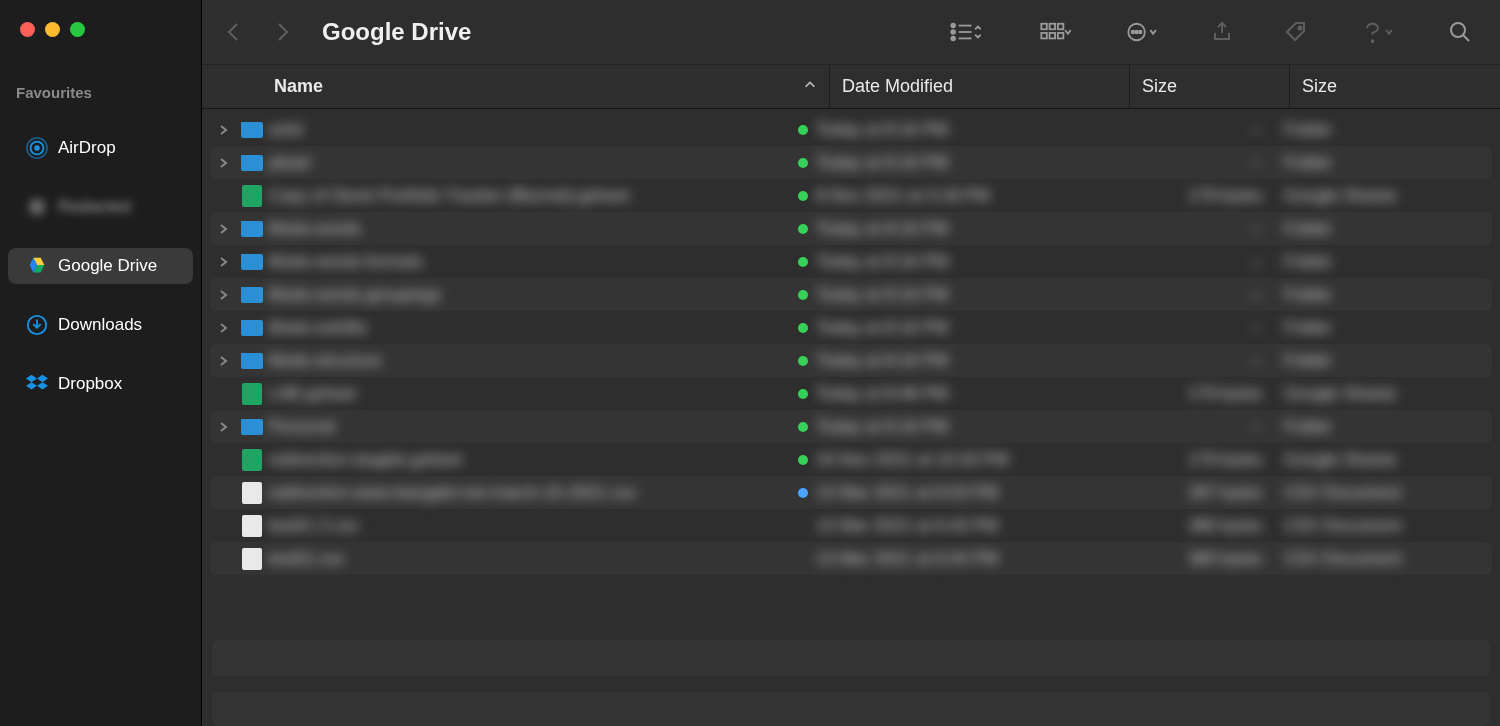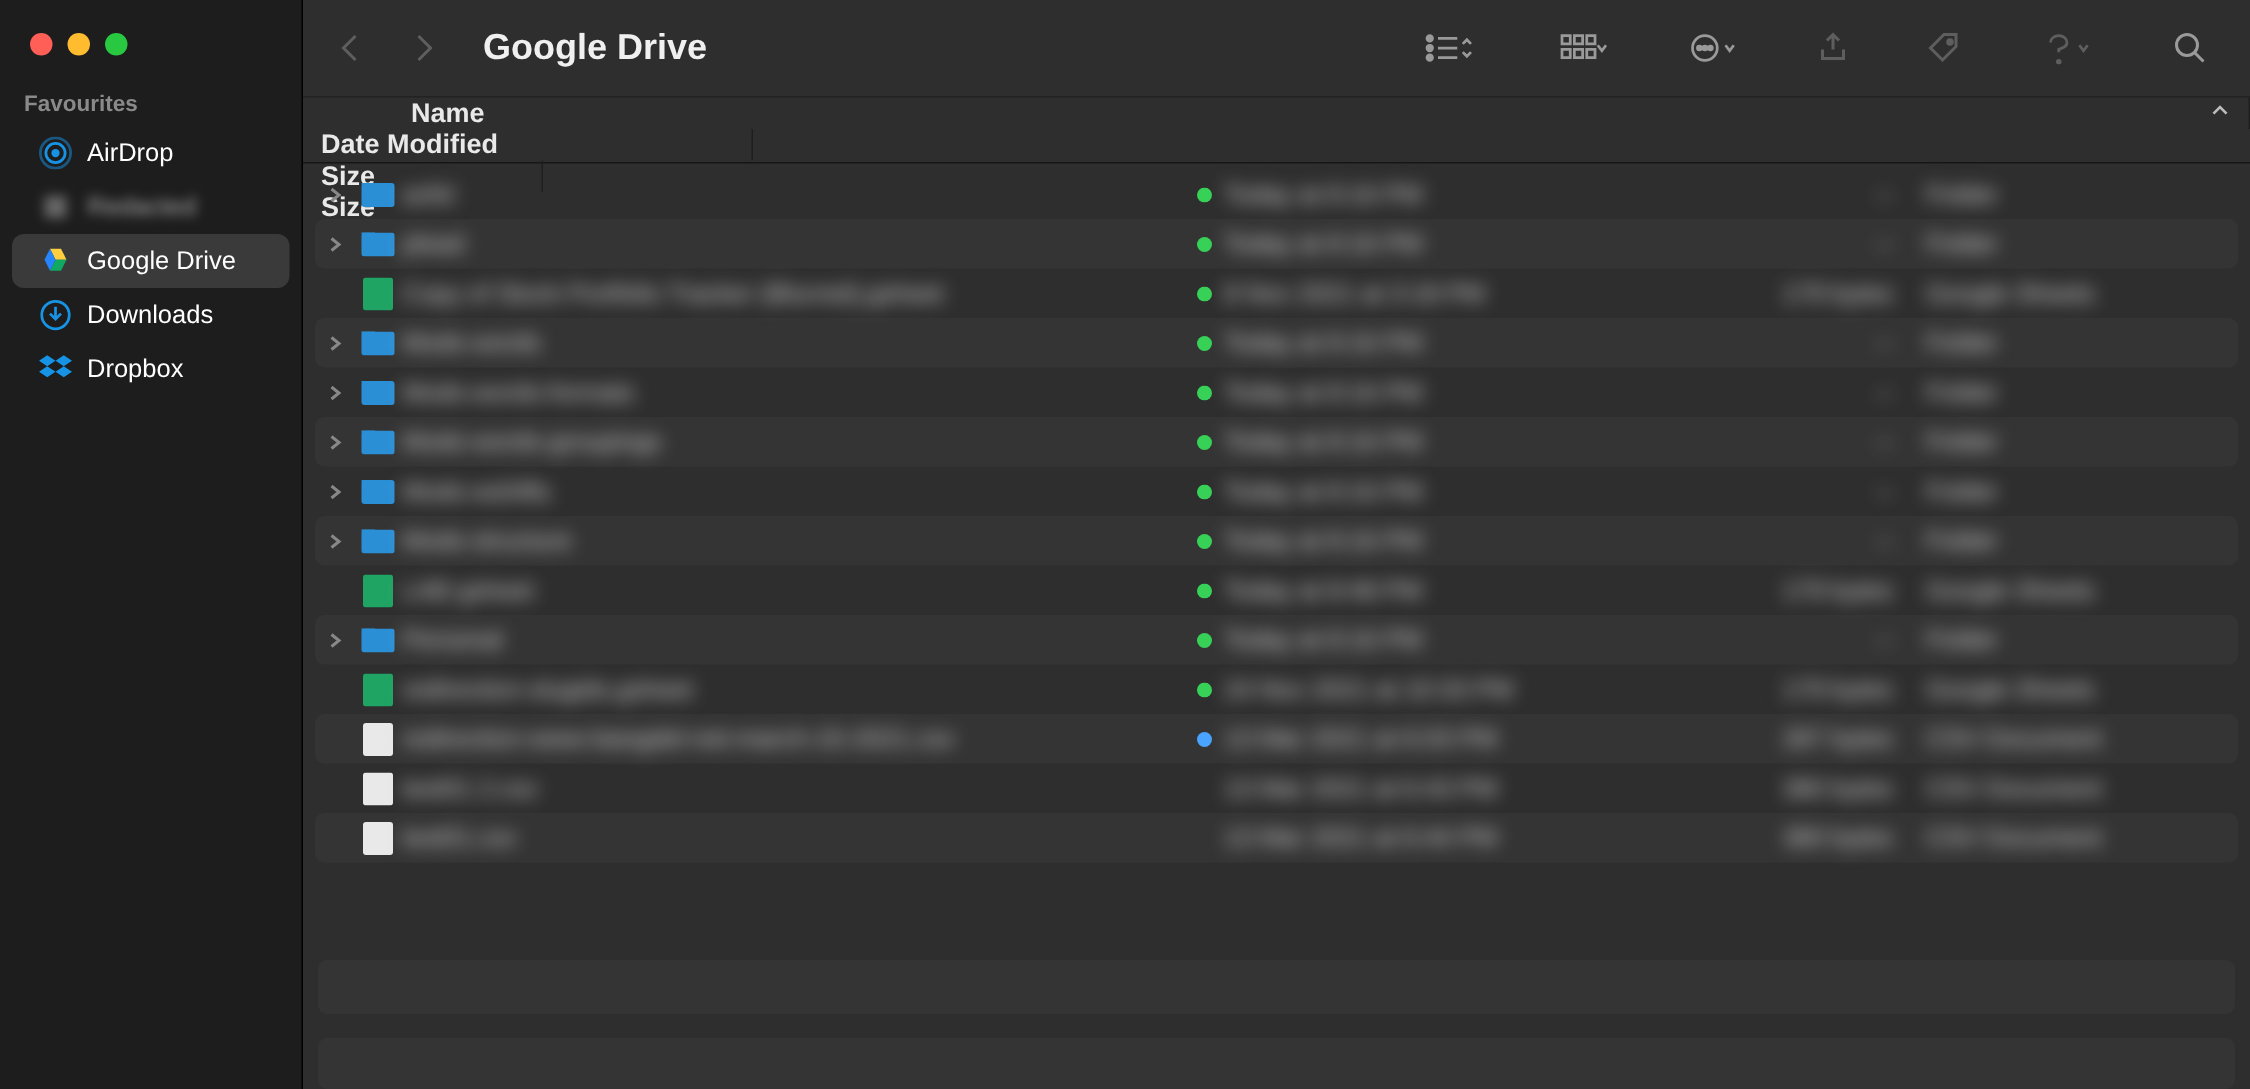--- a/index.html
+++ b/index.html
@@ -1,37 +1,37 @@
 <!DOCTYPE html>
 <html><head>
 <meta charset="utf-8">
 <style>
   * { box-sizing: border-box; margin: 0; padding: 0; }
   html, body { width: 1500px; height: 726px; overflow: hidden; font-family: -apple-system, "Helvetica Neue", Arial, sans-serif; background:#2a2a2a; color:#d6d6d6; }
   .window { display:flex; width:100%; height:100%; }
-  .sidebar { width:202px; background:#1d1d1d; display:flex; flex-direction:column; padding-top:10px; border-right:1px solid #000; }
+  .sidebar { width:202px; background:#1d1d1d; display:flex; flex-direction:column; padding-top:10px; border-right:1px solid #000;gap:23px; }
   .traffic { display:flex; gap:10px; padding:12px 0 22px 20px; }
   .dot { width:15px; height:15px; border-radius:50%; }
   .dot.red{background:#ff5f57;} .dot.yellow{background:#febc2e;} .dot.green{background:#28c840;}
   .side-heading{ color:#8a8a8a; font-size:15px; font-weight:600; padding:2px 0 6px 16px;}
   .side-item{ display:flex; align-items:center; gap:10px; padding:7px 10px 7px 18px; font-size:17px; color:#ffffff; border-radius:8px; margin:0 8px; cursor:default;}
   .side-item.active{ background:#3a3a3a; }
   .side-item.dim{ filter:blur(4px); opacity:.6;}
   .icon{ width:22px; height:22px; display:flex; align-items:center; justify-content:center; flex:0 0 22px;}
   .icon svg{ width:22px; height:22px; }
   .main{ flex:1; display:flex; flex-direction:column; background:#2e2e2e; }
   .toolbar{ height:64px; display:flex; align-items:center; padding:0 18px 0 10px; background:#2e2e2e; }
   .nav-btns{display:flex; gap:4px; margin-right:12px;}
   .tb-icon{ width:44px; height:40px; display:flex; align-items:center; justify-content:center; color:#9a9a9a;}
   .tb-icon.dim{ opacity:.45;}
   .title{ font-size:24px; font-weight:700; color:#f0f0f0; margin-left:6px;}
   .spacer{flex:1;}
   .tb-group{display:flex; align-items:center; gap:30px; margin-left:30px;}
-  .header-row{ display:flex; align-items:stretch; background:#2e2e2e; border-top:1px solid #222; border-bottom:1px solid #161616; height:45px; font-size:18px; color:#e9e9e9;flex-direction:column;}
-  .hcell{ display:flex; align-items:center; padding:0 12px; border-right:1px solid #1e1e1e;font-weight:bold;}
+  .header-row{ display:flex; align-items:stretch; background:#2e2e2e; border-top:1px solid #222; border-bottom:1px solid #161616; height:45px; font-size:18px; color:#e9e9e9;}
+  .hcell{ display:flex; align-items:center; padding:0 12px; border-right:1px solid #1e1e1e;}
   .hcell.name{ flex:1; padding-left:72px; font-weight:700;}
   .hcell.date{ width:300px;}
   .hcell.size{ width:160px;}
   .hcell.kind{ width:210px; border-right:none;}
   .sort-ind{ margin-left:auto; color:#bcbcbc;}
   .list{ flex:1; overflow:hidden; padding:4px 8px 0 8px;}
   .row{ display:flex; align-items:center; height:33px; font-size:17px; border-radius:6px; padding-right:6px;}
   .row.alt{ background:#343434; }
   .cell{ overflow:hidden; white-space:nowrap; text-overflow:ellipsis;}
   .cell.expand{ width:26px; text-align:center; color:#888;}

